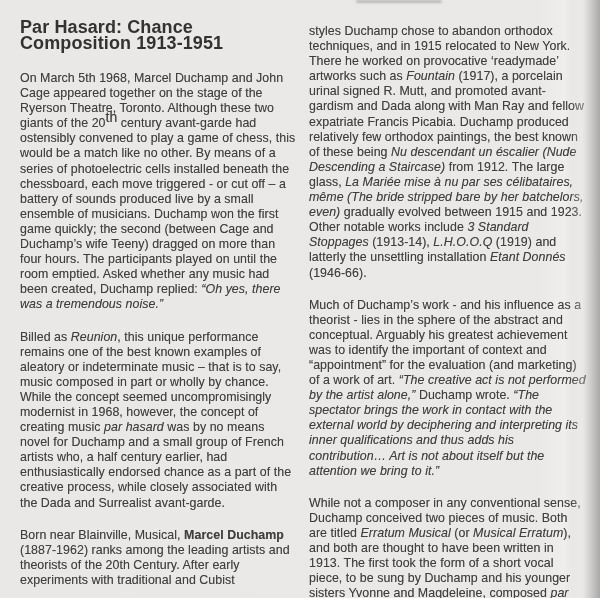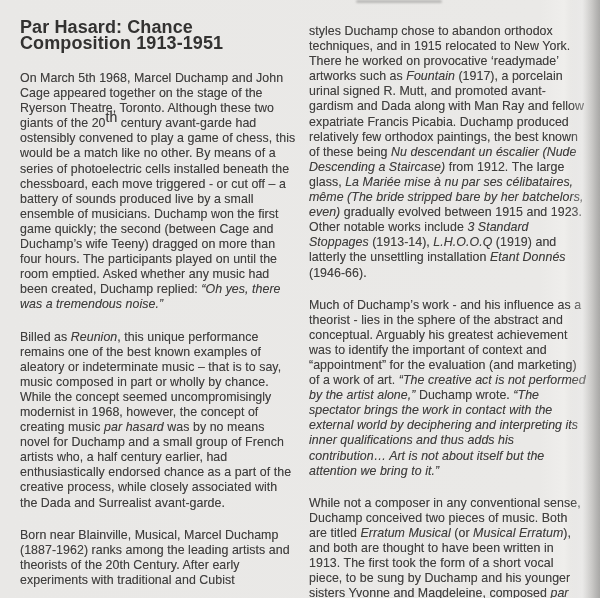--- a/index.html
+++ b/index.html
@@ -39,21 +39,21 @@
   .para {
     margin: 0 0 17px 0;
     font-size: 12.4px;
     line-height: 15.1px;
     color: #403f3e;
     text-shadow: 0 0 0.5px rgba(64,63,62,0.45);
     letter-spacing: 0.05px;
   }
   .para:last-child { margin-bottom: 0; }
   .i { font-style: italic; }
-  .b { font-weight: normal; }
+  .b { font-weight: bold; }
   sup.sup {
     font-size: 14px;
     vertical-align: super;
     line-height: 0;
   }
   .scan-artifact {
     position: absolute;
     top: 0; left: 356px;
     width: 86px; height: 3px;
     background: #6a6a68;

